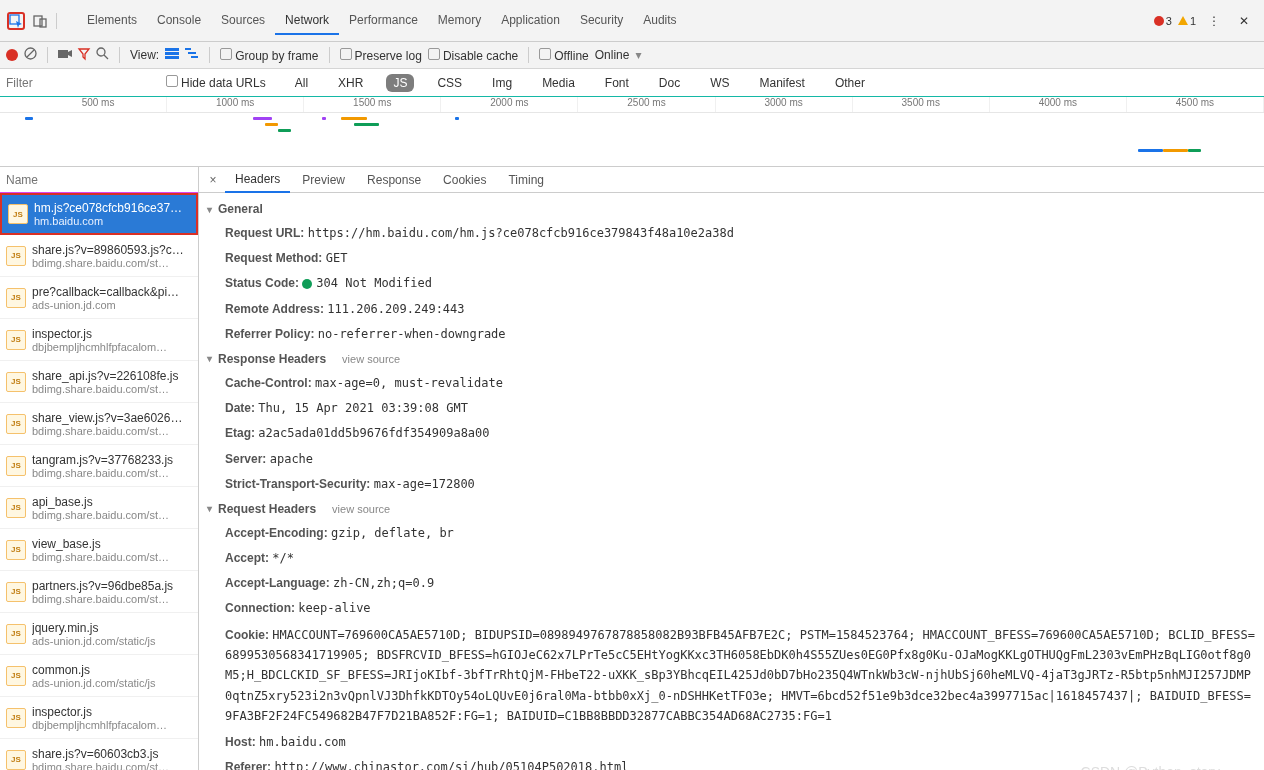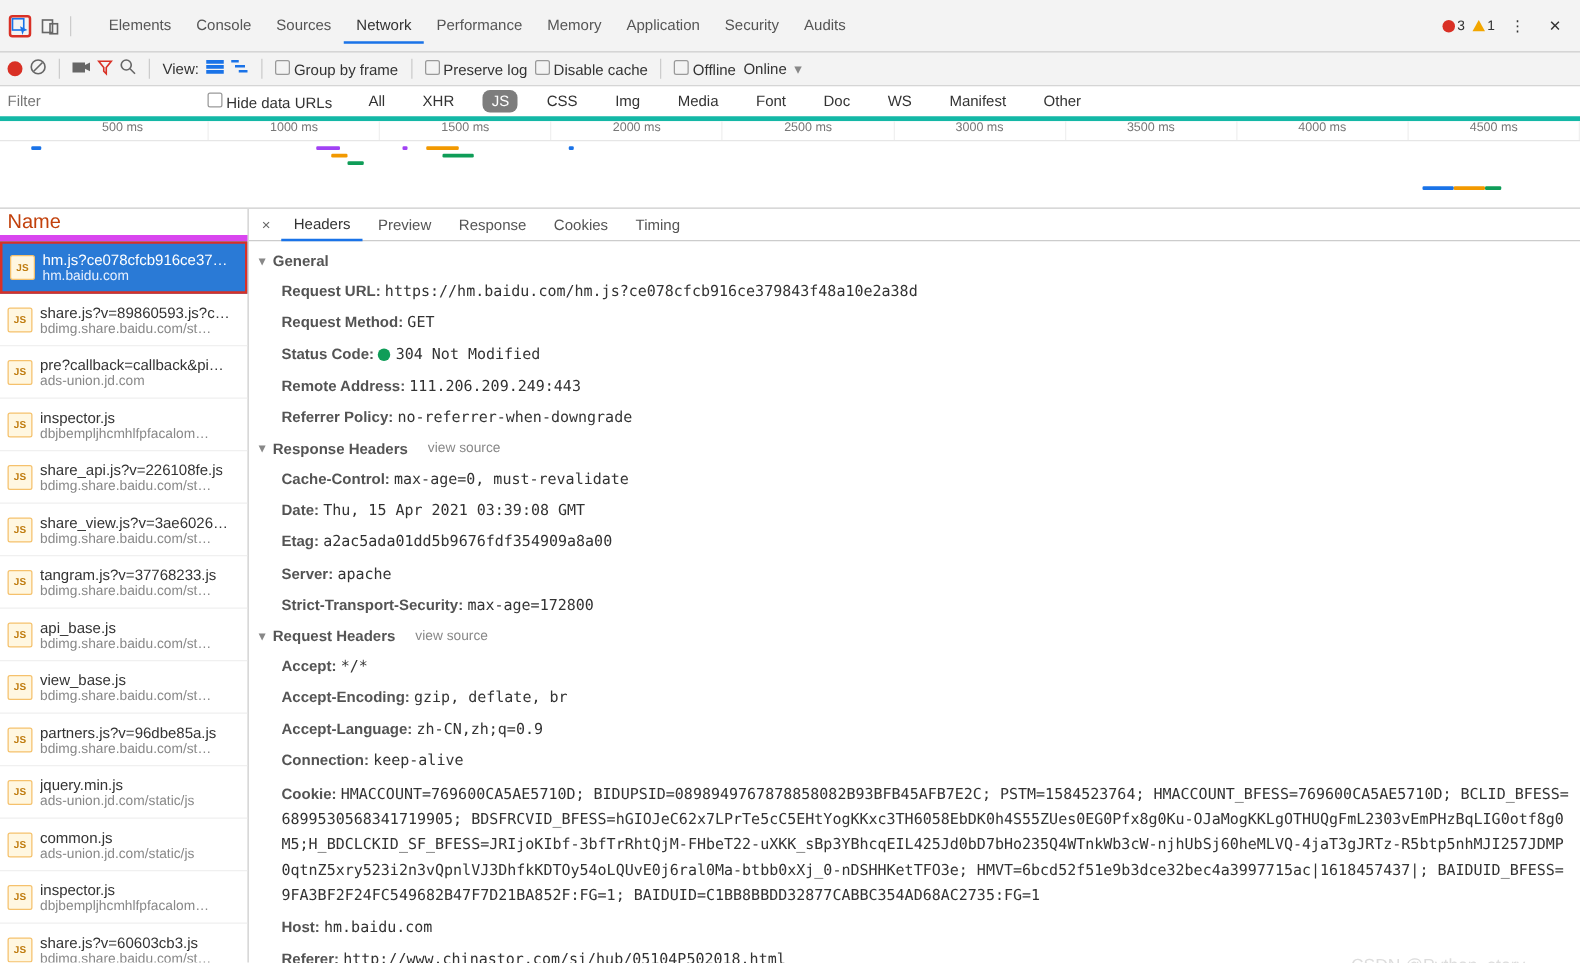--- a/index.html
+++ b/index.html
@@ -18,37 +18,37 @@
 .warn-tri { width: 0; height: 0; border-left: 5px solid transparent; border-right: 5px solid transparent; border-bottom: 9px solid #f2a600; display: inline-block; }
 
 
 .toolbar { height: 27px; background: #f3f3f3; border-bottom: 1px solid #d5d5d5; display: flex; align-items: center; padding: 0 6px; gap: 6px; }
 .rec-btn { width: 12px; height: 12px; border-radius: 50%; background: #d93025; }
 .vsep { width: 1px; height: 16px; background: #ccc; margin: 0 4px; }
 .tool-txt { font-size: 12px; color: #333; }
 .cbx { width: 12px; height: 12px; border: 1px solid #999; border-radius: 2px; display: inline-block; margin-right: 3px; }
 
 
-.filterbar { height: 28px; border-bottom: 4px solid #14b8a6; display: flex; align-items: center; padding: 0 6px; gap: 10px; }
+.filterbar { height: 28px; border-bottom: 1px solid #14b8a6; display: flex; align-items: center; padding: 0 6px; gap: 10px; }
 .filter-input { border: none; outline: none; width: 150px; font-size: 12px; color: #999; }
 .type-filters { display: flex; gap: 4px; align-items: center; }
 .type-pill { padding: 2px 7px; font-size: 12px; color: #333; cursor: pointer; border-radius: 6px; margin-left: 12px; }
 .type-pill.active { background: #7d7d7d; color: #fff; }
 
 
 .timeline { height: 70px; border-bottom: 1px solid #ccc; position: relative; background: #fff; }
 .time-labels { display: flex; height: 16px; border-bottom: 1px solid #e6e6e6; padding-left: 30px; }
 .time-lbl { flex: 1; font-size: 10px; color: #777; text-align: center; border-right: 1px solid #f0f0f0; }
 .waterfall-area { position: relative; height: 52px; }
 .wf-bar { position: absolute; height: 3px; border-radius: 1px; }
 
 
 .main { display: flex; height: 619px; }
 .reqlist { width: 199px; border-right: 1px solid #ccc; display: flex; flex-direction: column; }
-.reqlist-header { height: 26px; border-bottom: 5px solid #d946ef; display: flex; align-items: center; padding: 0 6px; font-size: 16px; color: #c2410c; }
+.reqlist-header { height: 26px; border-bottom: 1px solid #d946ef; display: flex; align-items: center; padding: 0 6px; font-size: 12px; color: #737373; }
 .reqitems { overflow-y: auto; }
 .reqitem { height: 42px; padding: 4px 6px; display: flex; align-items: center; gap: 6px; border-bottom: 1px solid #f0f0f0; cursor: pointer; }
 .reqitem.selected { background: #2a7ad6; color: #fff; border: 2px solid #d93025; }
 .js-icon { width: 20px; height: 20px; border: 1px solid #f5c16c; background: #fff7e1; display: flex; align-items: center; justify-content: center; font-size: 8px; color: #c07d11; font-weight: bold; border-radius: 2px; flex-shrink: 0; }
 .reqitem .lines { display: flex; flex-direction: column; overflow: hidden; }
 .reqitem .l1 { font-size: 12px; white-space: nowrap; overflow: hidden; text-overflow: ellipsis; }
 .reqitem .l2 { font-size: 11px; color: #888; white-space: nowrap; overflow: hidden; text-overflow: ellipsis; }
 .reqitem.selected .l2 { color: #e8f0fe; }
 
 
@@ -331,22 +331,22 @@
       <div class="kv"><span class="k">Cache-Control:</span> <span class="v">max-age=0, must-revalidate</span></div>
       <div class="kv"><span class="k">Date:</span> <span class="v">Thu, 15 Apr 2021 03:39:08 GMT</span></div>
       <div class="kv"><span class="k">Etag:</span> <span class="v">a2ac5ada01dd5b9676fdf354909a8a00</span></div>
       <div class="kv"><span class="k">Server:</span> <span class="v">apache</span></div>
       <div class="kv"><span class="k">Strict-Transport-Security:</span> <span class="v">max-age=172800</span></div>
 
       <div class="section-hdr">
           <span>Request Headers</span>
           <span class="view-source">view source</span>
         </div>
+      <div class="kv"><span class="k">Accept-Encoding:</span> <span class="v">gzip, deflate, br</span></div>
       <div class="kv"><span class="k">Accept:</span> <span class="v">*/*</span></div>
-      <div class="kv"><span class="k">Accept-Encoding:</span> <span class="v">gzip, deflate, br</span></div>
       <div class="kv"><span class="k">Accept-Language:</span> <span class="v">zh-CN,zh;q=0.9</span></div>
       <div class="kv"><span class="k">Connection:</span> <span class="v">keep-alive</span></div>
       <div class="kv cookie-block"><span class="k">Cookie:</span> <span class="v">HMACCOUNT=769600CA5AE5710D; BIDUPSID=0898949767878858082B93BFB45AFB7E2C; PSTM=1584523764; HMACCOUNT_BFESS=769600CA5AE5710D; BCLID_BFESS=6899530568341719905; BDSFRCVID_BFESS=hGIOJeC62x7LPrTe5cC5EHtYogKKxc3TH6058EbDK0h4S55ZUes0EG0Pfx8g0Ku-OJaMogKKLgOTHUQgFmL2303vEmPHzBqLIG0otf8g0M5;H_BDCLCKID_SF_BFESS=JRIjoKIbf-3bfTrRhtQjM-FHbeT22-uXKK_sBp3YBhcqEIL425Jd0bD7bHo235Q4WTnkWb3cW-njhUbSj60heMLVQ-4jaT3gJRTz-R5btp5nhMJI257JDMP0qtnZ5xry523i2n3vQpnlVJ3DhfkKDTOy54oLQUvE0j6ral0Ma-btbb0xXj_0-nDSHHKetTFO3e; HMVT=6bcd52f51e9b3dce32bec4a3997715ac|1618457437|; BAIDUID_BFESS=9FA3BF2F24FC549682B47F7D21BA852F:FG=1; BAIDUID=C1BB8BBDD32877CABBC354AD68AC2735:FG=1</span></div>
       <div class="kv"><span class="k">Host:</span> <span class="v">hm.baidu.com</span></div>
       <div class="kv"><span class="k">Referer:</span> <span class="v">http://www.chinastor.com/si/hub/05104P502018.html</span></div>
 
       <div class="watermark">CSDN @Python_story</div>
     </div>
   </div>
 </div>

